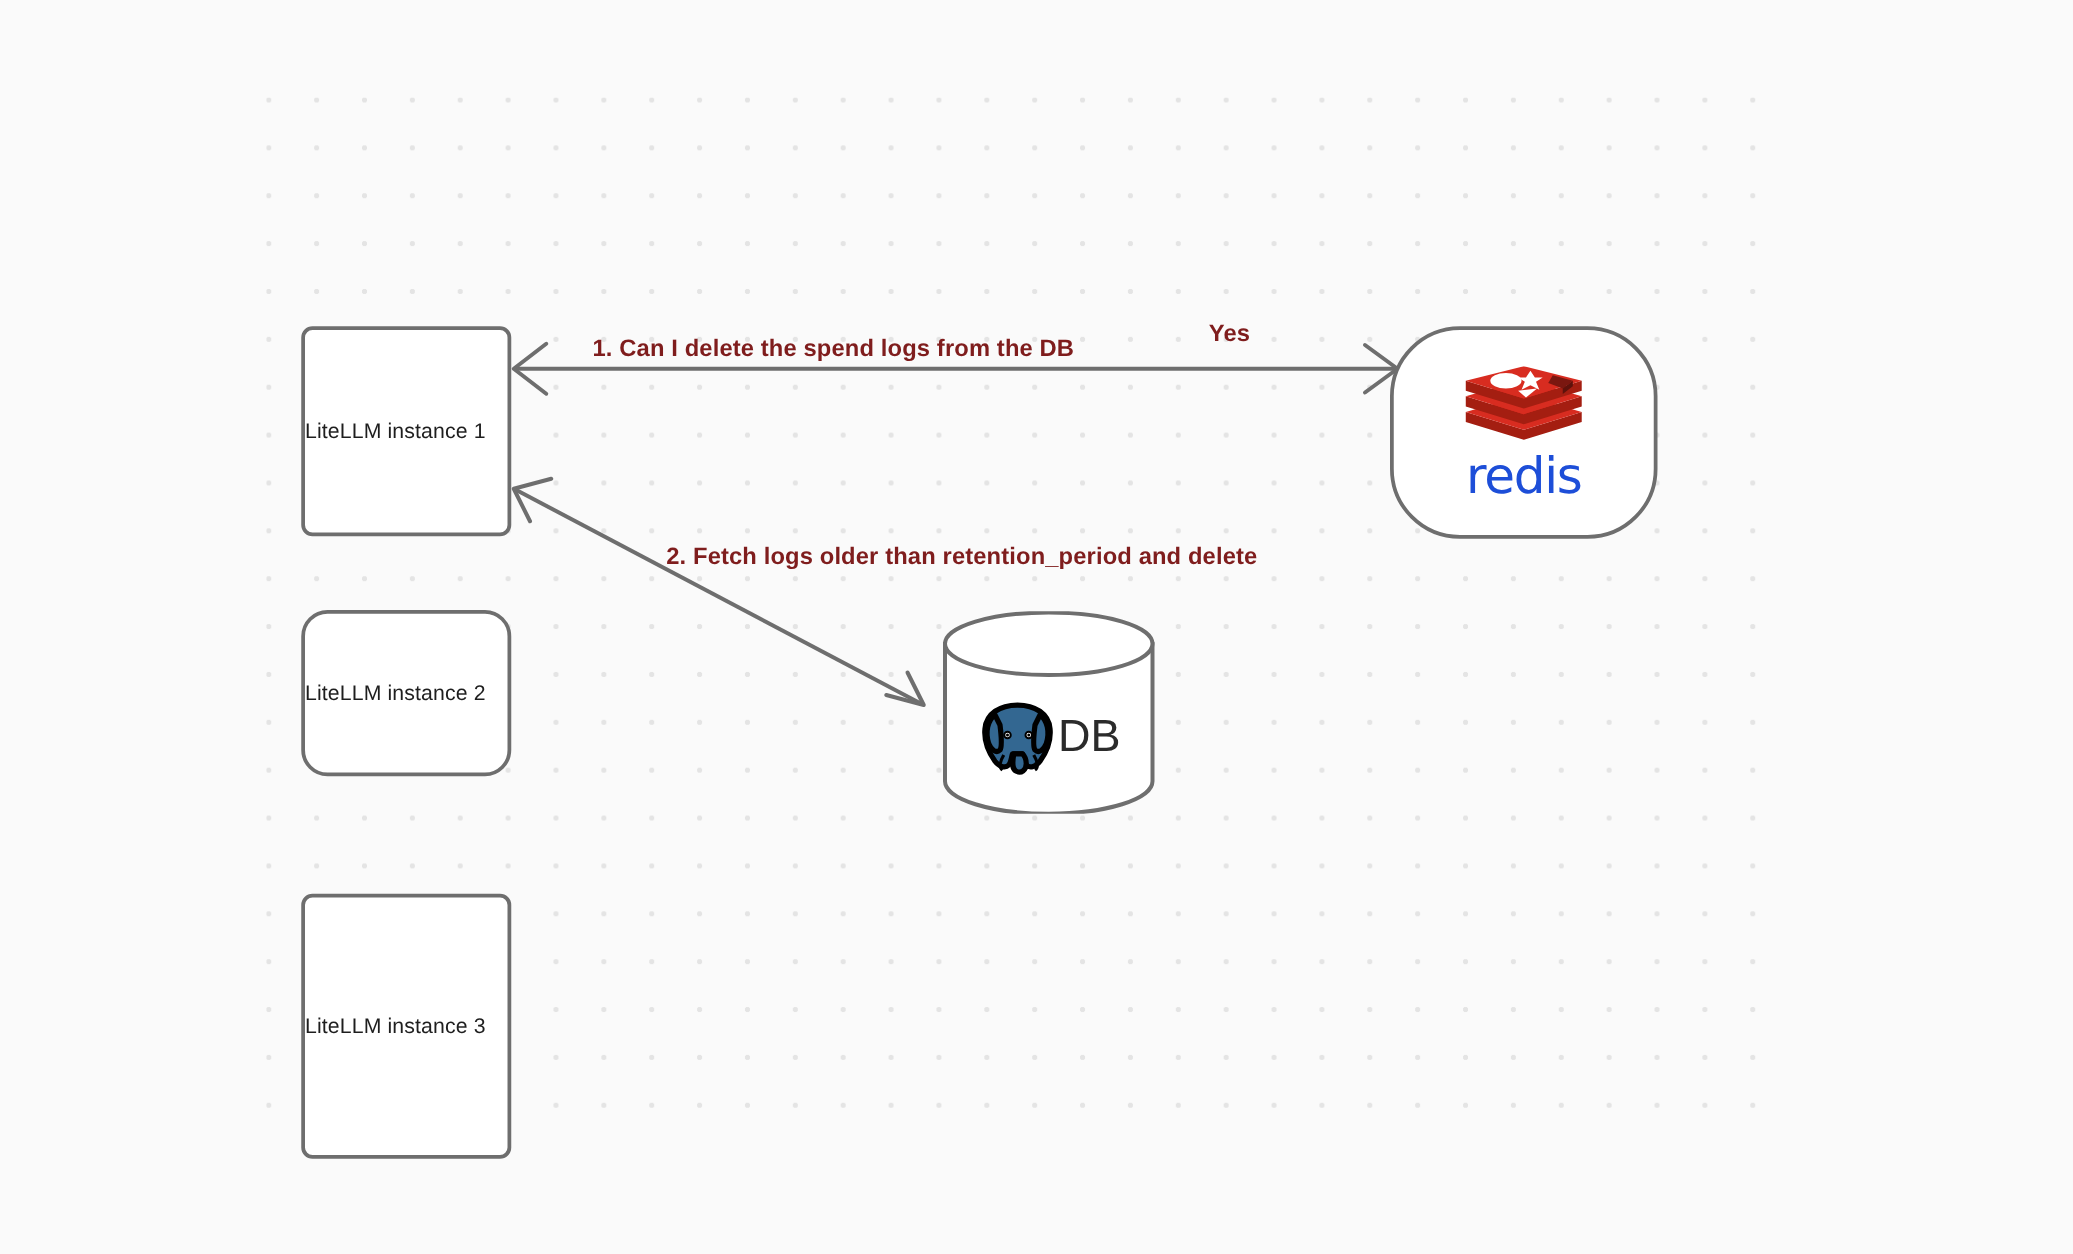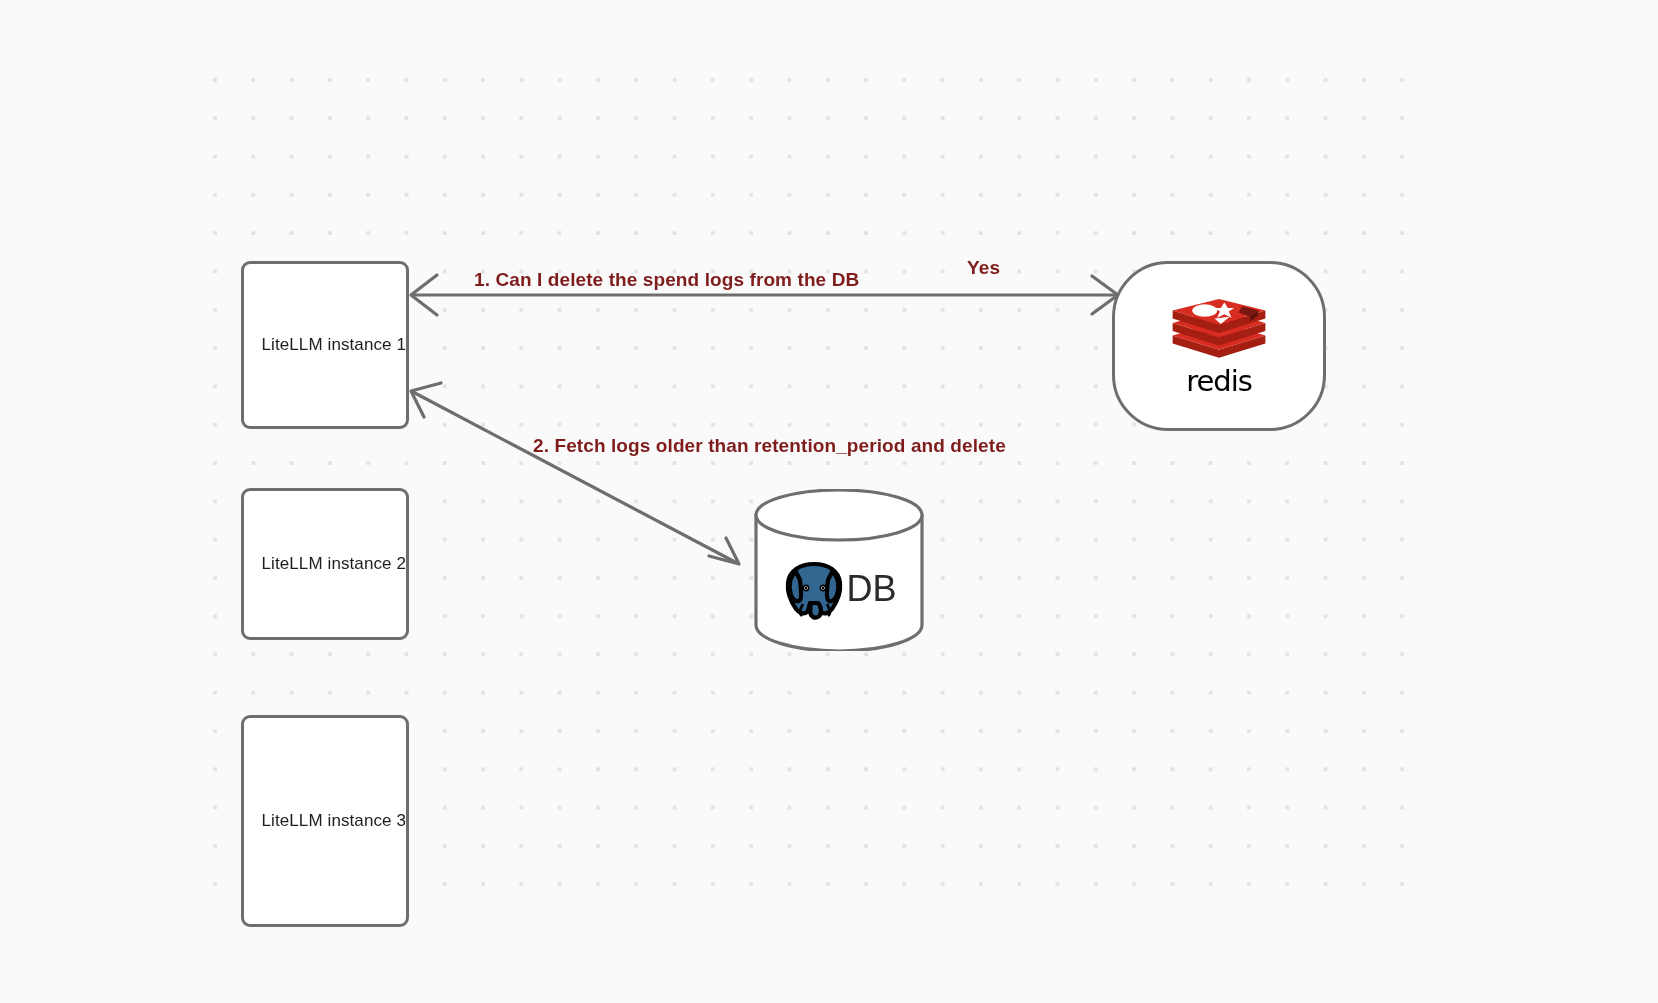--- a/index.html
+++ b/index.html
@@ -36,21 +36,21 @@
   }
   
   .node-box {
     position: absolute;
     background: #ffffff;
     border: 3px solid #6e6e6e;
     border-radius: 9px;
     box-sizing: border-box;
     display: flex;
     align-items: center;
-    justify-content: flex-end;
+    justify-content: flex-start;
   }
   .node-box .node-label {
     font-size: 17px;
     color: #1e1e1e;
     font-family: "Liberation Sans", sans-serif;
     letter-spacing: 0.1px;
   }
   
   #redis-node {
     position: absolute;
@@ -67,23 +67,23 @@
     align-items: center;
     justify-content: center;
   }
   #redis-logo-wrap {
     display: flex;
     flex-direction: column;
     align-items: center;
     margin-top: 2px;
   }
   .redis-wordmark {
-    font-size: 29px;
+    font-size: 40px;
     font-weight: 400;
-    color: #000000;
+    color: #1d4ed8;
     font-family: "DejaVu Sans", sans-serif;
     letter-spacing: -1px;
     line-height: 1;
     margin-top: 2px;
   }
   
   #db-node {
     position: absolute;
     left: 753px;
     top: 489px;
@@ -143,21 +143,21 @@
       <path d="M 441 383 L 411 391 L 424 417" fill="none" stroke="#6e6e6e" stroke-width="3.2" stroke-linecap="round" stroke-linejoin="round"></path>
 
       <path d="M 709 556 L 739 564 L 726 538" fill="none" stroke="#6e6e6e" stroke-width="3.2" stroke-linecap="round" stroke-linejoin="round"></path>
     </g>
   </svg>
 
   <div class="node-box" id="node-litellm-1" style="left:241px; top:261px; width:168px; height:168px;">
     <span class="node-label">LiteLLM instance 1</span>
   </div>
 
-  <div class="node-box" id="node-litellm-2" style="left:241px; top:488px; width:168px; height:152px;">
+  <div class="node-box" id="node-litellm-2" style="left:241px; top:488px; width:168px; height:133px;border-radius:21px;">
     <span class="node-label">LiteLLM instance 2</span>
   </div>
 
   <div class="node-box" id="node-litellm-3" style="left:241px; top:715px; width:168px; height:212px;">
     <span class="node-label">LiteLLM instance 3</span>
   </div>
 
   <div id="redis-node">
     <div id="redis-logo-wrap">
       <svg width="108" height="66" viewBox="0 0 120 74">

